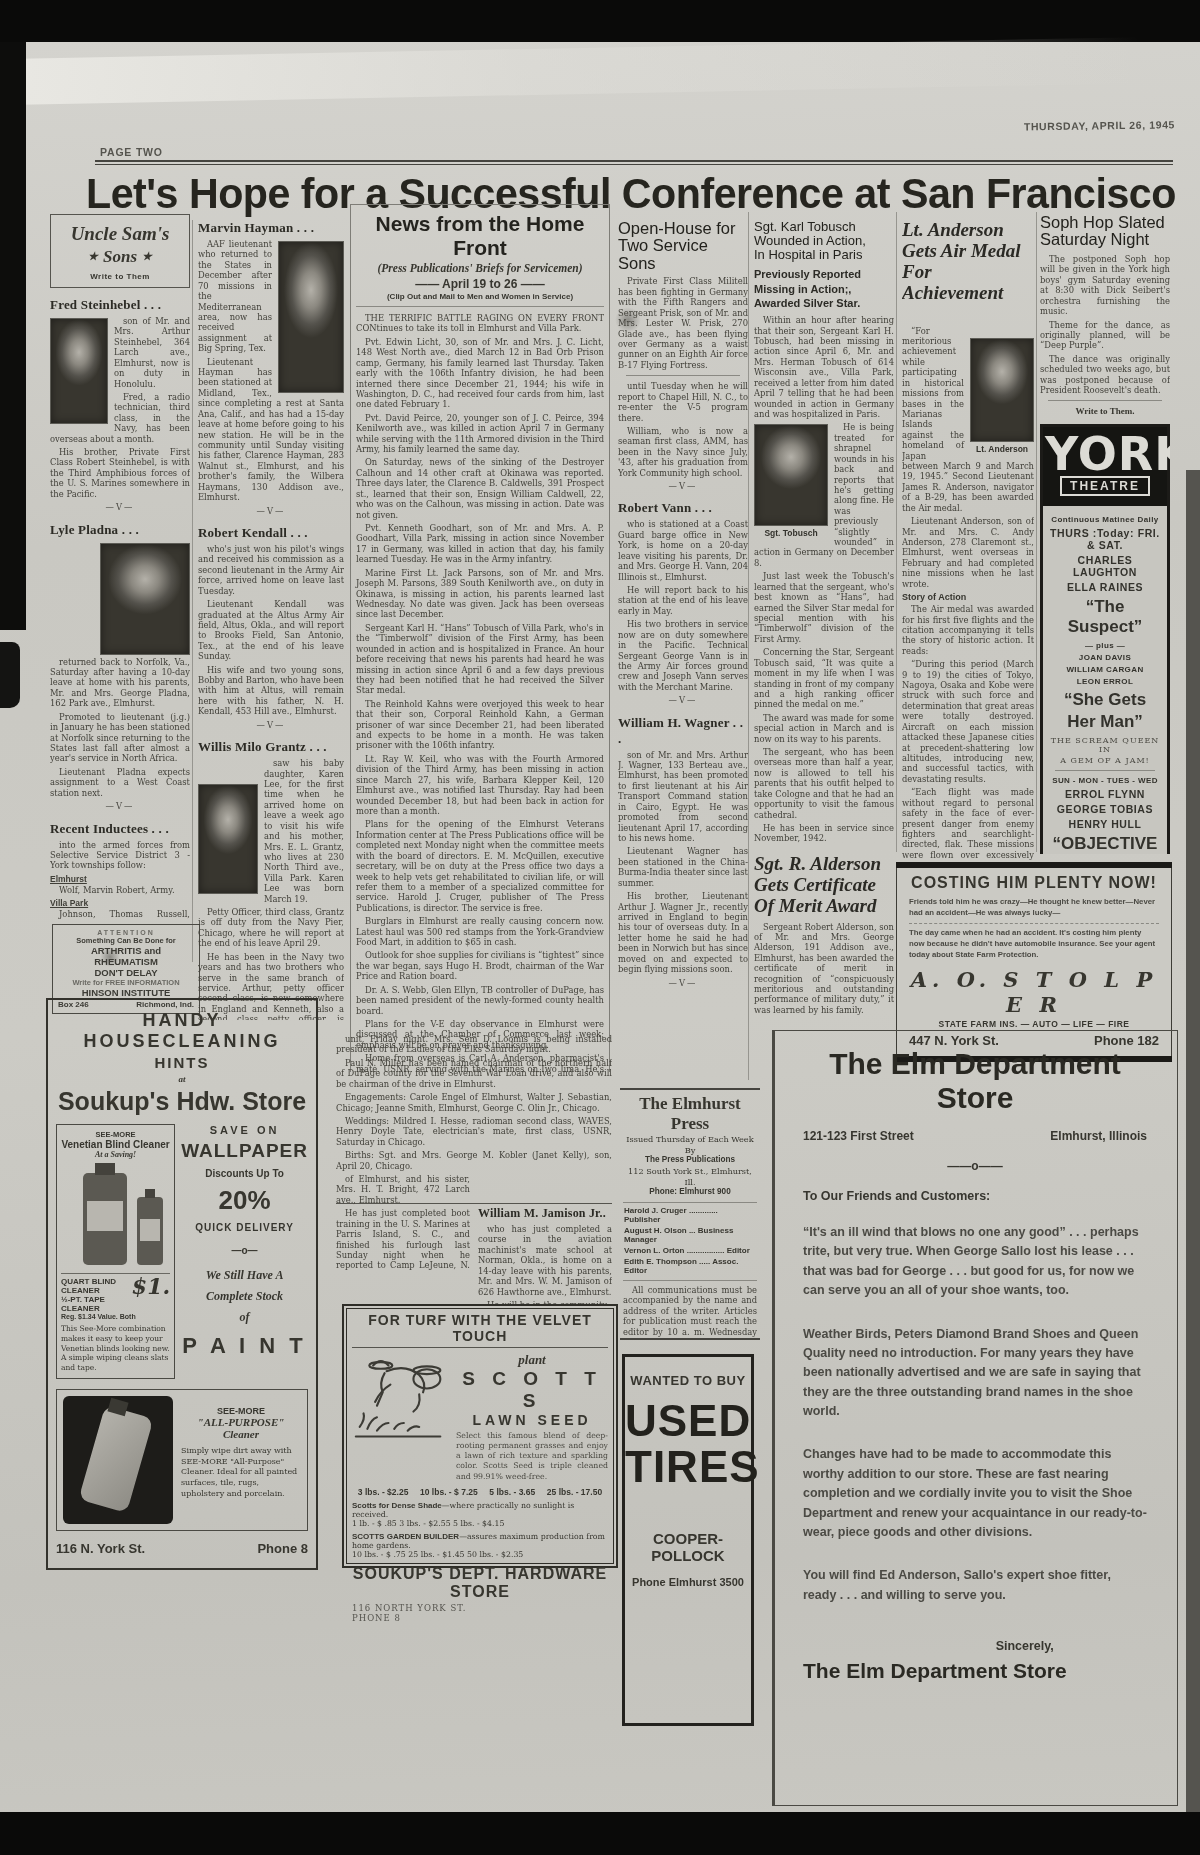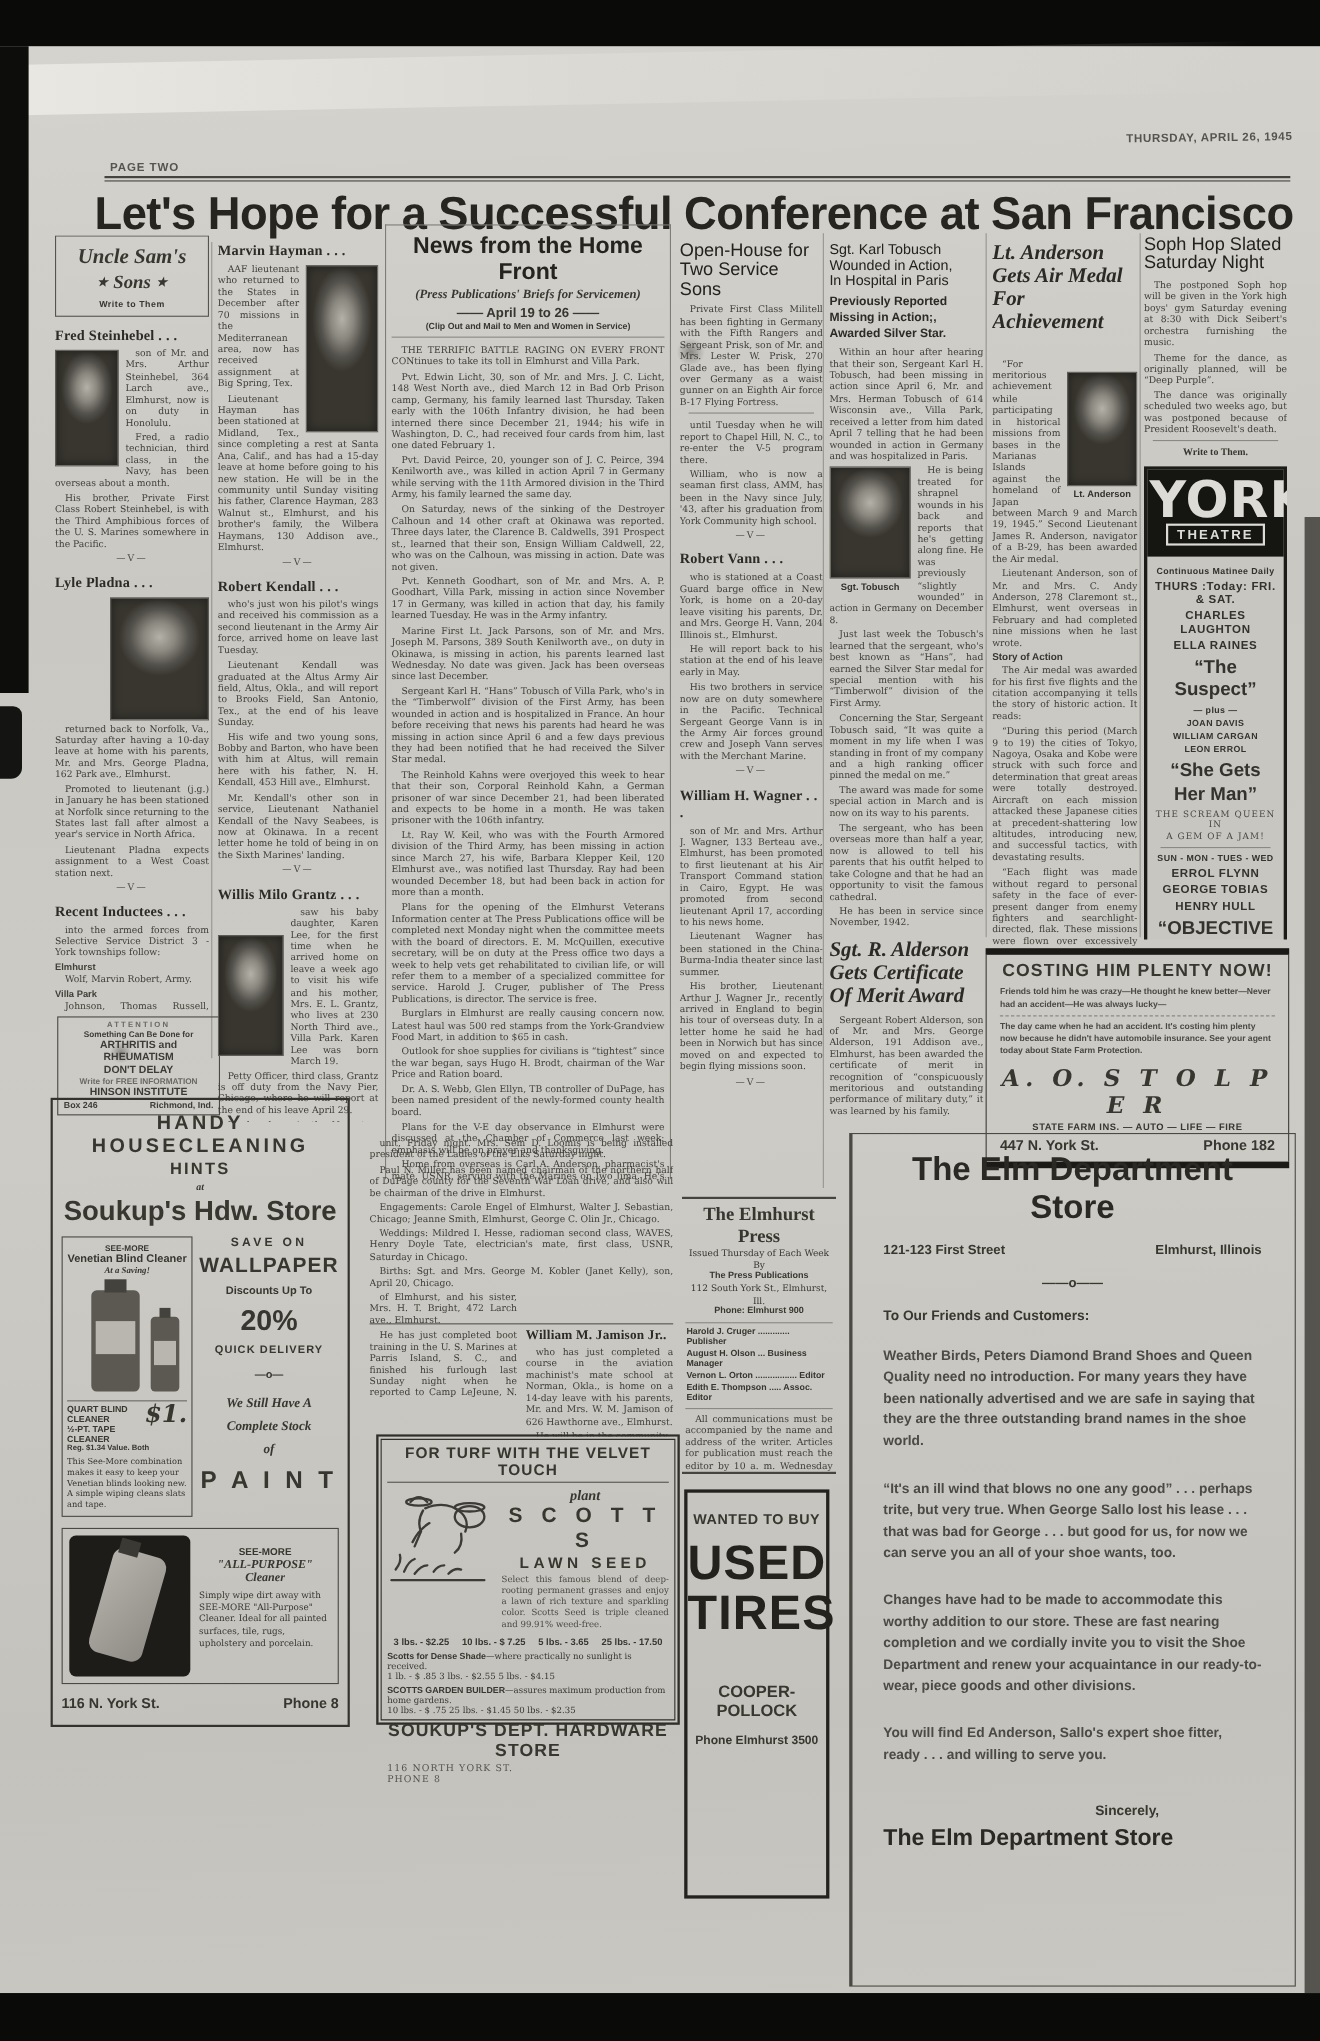--- a/index.html
+++ b/index.html
@@ -21,21 +21,21 @@
   .date-label{font:700 10.5px "Liberation Sans",sans-serif;letter-spacing:.6px;color:#55544e;text-align:right;transform:rotate(-.8deg);}
   .hrule{border-top:2px solid #45443f;}
   .hrule2{border-top:1px solid #45443f;}
   .headline{font-family:"Liberation Sans",sans-serif;font-weight:700;font-size:42px;color:#26251f;
             letter-spacing:-.5px;white-space:nowrap;transform:scaleX(.98);transform-origin:left;}
 
   .col{overflow:hidden;}
   .body{font-size:8.4px;line-height:1.24;text-align:justify;color:#403f38;}
   .body p{margin:0 0 3px;text-indent:9px;}
   .body p.vsep{text-align:center;text-indent:0;letter-spacing:2px;color:#4a4943;}
-  .body p.place{font:700 8.5px "Liberation Sans",sans-serif;text-indent:0;margin-bottom:1px;}
+  .body p.place{font:700 8.5px "Liberation Sans",sans-serif;text-indent:0;margin-bottom:1px;text-decoration:underline;}
   .art-h{clear:both;font-family:"Liberation Serif",serif;font-weight:700;font-size:13px;letter-spacing:.2px;
          margin:9px 0 3px;color:#2c2b25;}
   .head-sans{font-family:"Liberation Sans",sans-serif;font-weight:400;color:#23221d;font-size:16.5px;line-height:1.06;}
   .ital-head{font-family:"Liberation Serif",serif;font-style:italic;font-weight:700;font-size:19px;line-height:1.1;color:#2b2a25;}
   .subhead{font:700 11px "Liberation Sans",sans-serif;line-height:1.3;color:#2c2b26;}
   .minihead{font:700 9px "Liberation Sans",sans-serif;margin:2px 0;}
   .photo{background:radial-gradient(ellipse 42% 32% at 50% 32%,#b4b1a9 0%,#8b8880 38%,#54524c 72%,#38362f 100%);
          border:1px solid #5c5b55;box-shadow:inset 0 0 10px rgba(0,0,0,.45);}
   .ph-l{float:left;margin:2px 6px 2px 0;}
   .ph-r{float:right;margin:2px 0 2px 6px;}
@@ -248,21 +248,20 @@
             <p>Lieutenant Hayman has been stationed at Midland, Tex., since completing a rest at Santa Ana, Calif., and has had a 15-day leave at home before going to his new station.  He will be in the community until Sunday visiting his father, Clarence Hayman, 283 Walnut st., Elmhurst, and his brother's family, the Wilbera Haymans, 130 Addison ave., Elmhurst.</p>
             <p class="vsep">—V—</p>
           </div>
       </article>
       <article>
         <h3 class="art-h">Robert Kendall . . .</h3>
         <div class="body">
             <p>who's just won his pilot's wings and received his commission as a second lieutenant in the Army Air force, arrived home on leave last Tuesday.</p>
             <p>Lieutenant Kendall was graduated at the Altus Army Air field, Altus, Okla., and will report to Brooks Field, San Antonio, Tex., at the end of his leave Sunday.</p>
             <p>His wife and two young sons, Bobby and Barton, who have been with him at Altus, will remain here with his father, N. H. Kendall, 453 Hill ave., Elmhurst.</p>
-            <p>Mr. Kendall's other son in service, Lieutenant Nathaniel Kendall of the Navy Seabees, is now at Okinawa.  In a recent letter home he told of being in on the Sixth Marines' landing.</p>
             <p class="vsep">—V—</p>
           </div>
       </article>
       <article>
         <h3 class="art-h">Willis Milo Grantz . . .</h3>
         <div class="photo ph-l" style="width:58px;height:108px;margin-top:26px"></div>
         <div class="body">
             <p>saw his baby daughter, Karen Lee, for the first time when he arrived home on leave a week ago to visit his wife and his mother, Mrs. E. L. Grantz, who lives at 230 North Third ave., Villa Park.  Karen Lee was born March 19.</p>
             <p>Petty Officer, third class, Grantz is off duty from the Navy Pier, Chicago, where he will report at the end of his leave April 29.</p>
             <p>He has been in the Navy two years and has two brothers who serve in the same branch of service.  Arthur, petty officer second class, is now somewhere in England and Kenneth, also a second class petty officer, is aboard a carrier in the Pacific.</p>
@@ -533,22 +532,22 @@
 
     <div class="abs elm" style="left:772px;top:988px;width:344px;height:742px">
       <div class="elm-title">The Elm Department Store</div>
       <div class="elm-row">
           <span>121-123 First Street</span>
           <span>Elmhurst, Illinois</span>
         </div>
       <div class="elm-o">——o——</div>
       <div class="elm-sal">To Our Friends and Customers:</div>
       <div class="elm-body">
+        <p>“It's an ill wind that blows no one any good” . . . perhaps trite, but very true.  When George Sallo lost his lease . . . that was bad for George . . . but good for us, for now we can serve you an all of your shoe wants, too.</p>
         <p>Weather Birds, Peters Diamond Brand Shoes and Queen Quality need no introduction.  For many years they have been nationally advertised and we are safe in saying that they are the three outstanding brand names in the shoe world.</p>
-        <p>“It's an ill wind that blows no one any good” . . . perhaps trite, but very true.  When George Sallo lost his lease . . . that was bad for George . . . but good for us, for now we can serve you an all of your shoe wants, too.</p>
         <p>Changes have had to be made to accommodate this worthy addition to our store.  These are fast nearing completion and we cordially invite you to visit the Shoe Department and renew your acquaintance in our ready-to-wear, piece goods and other divisions.</p>
         <p>You will find Ed Anderson, Sallo's expert shoe fitter, ready . . . and willing to serve you.</p>
       </div>
       <div class="elm-sin">Sincerely,</div>
       <div class="elm-sig">The Elm Department Store</div>
     </div>
 
     <div class="abs soukup" style="left:46px;top:956px;width:252px;height:552px">
       <div class="sk-h1">HANDY  HOUSECLEANING</div>
       <div class="sk-h2">HINTS</div>

